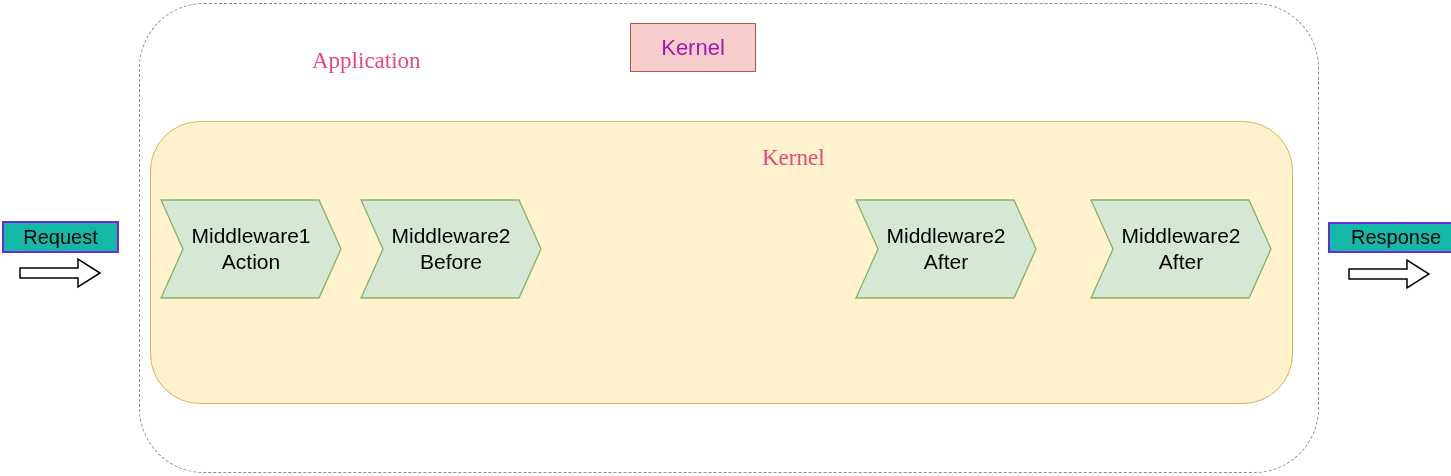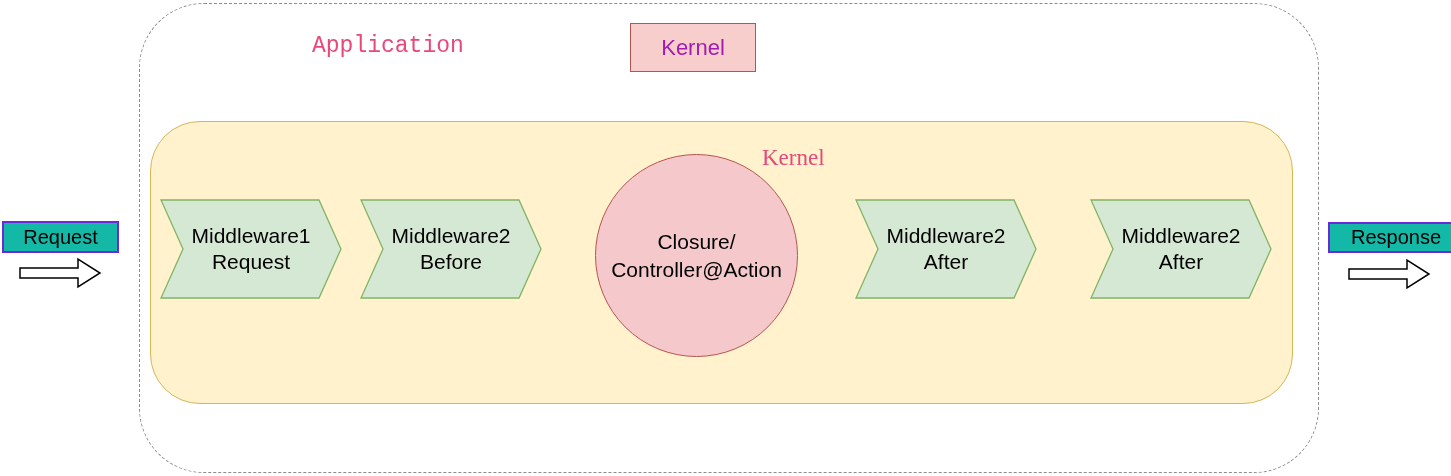--- a/index.html
+++ b/index.html
@@ -32,21 +32,21 @@
     box-sizing: border-box;
   }
 
   
   .area-label {
     font-family: "Liberation Serif", serif;
     font-size: 23px;
     color: #e8487a;
     white-space: nowrap;
   }
-  .application-label { left: 312px; top: 33px; font-family: Liberation Mono, monospace; }
+  .application-label { left: 312px; top: 48px; }
   .route-label { left: 762px; top: 145px; }
 
   
   .kernel-box {
     left: 630px; top: 23px;
     width: 126px; height: 49px;
     background: #f8cecc;
     border: 1px solid #b85450;
     box-sizing: border-box;
     display: flex; align-items: center; justify-content: center;
@@ -121,21 +121,21 @@
   <div class="abs endpoint-box response-box">Response</div>
   <svg class="abs response-arrow" width="84" height="34" viewBox="0 0 84 34">
     <polygon points="2,12 60,12 60,3 82,17 60,31 60,22 2,22" stroke="#000000" stroke-width="1.5" stroke-linejoin="miter" fill="#ffffff"></polygon>
   </svg>
 
   <div class="abs step step-1">
     <svg viewBox="0 0 182 100" preserveAspectRatio="none">
       <polygon points="1,1 159,1 181,50 159,99 1,99 23,50" stroke="#82b366" stroke-width="1.3" fill="#d5e8d4"></polygon>
     </svg>
     <div class="step-label">Middleware1
-Request</div>
+Action</div>
   </div>
 
   <div class="abs step step-2">
     <svg viewBox="0 0 182 100" preserveAspectRatio="none">
       <polygon points="1,1 159,1 181,50 159,99 1,99 23,50" stroke="#82b366" stroke-width="1.3" fill="#d5e8d4"></polygon>
     </svg>
     <div class="step-label">Middleware2
 Before</div>
   </div>
 
@@ -148,16 +148,14 @@
   </div>
 
   <div class="abs step step-4">
     <svg viewBox="0 0 182 100" preserveAspectRatio="none">
       <polygon points="1,1 159,1 181,50 159,99 1,99 23,50" stroke="#82b366" stroke-width="1.3" fill="#d5e8d4"></polygon>
     </svg>
     <div class="step-label">Middleware2
 After</div>
   </div>
 
-  <div class="abs controller-circle">Closure/
-Controller@Action</div>
 
 </div>
 
 </body></html>

